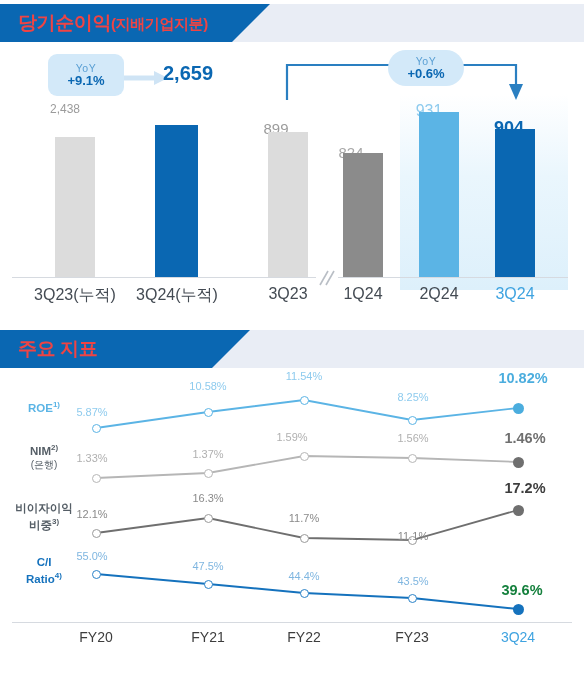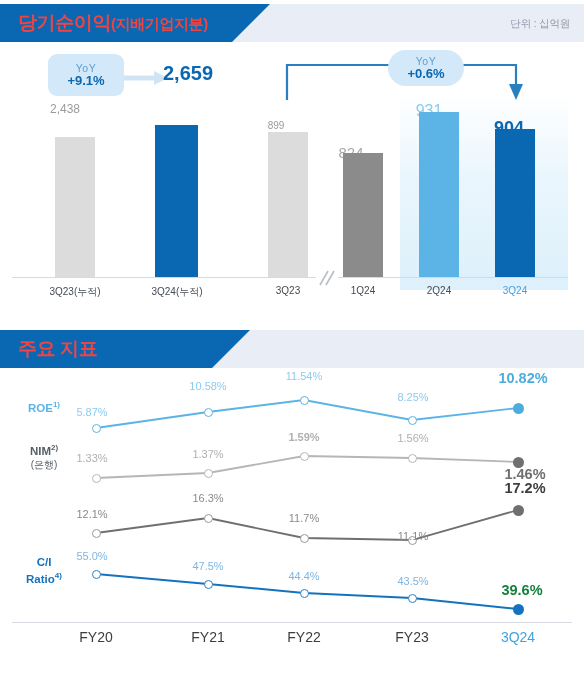--- a/index.html
+++ b/index.html
@@ -38,21 +38,21 @@
   .axis{position:absolute;height:1px;background:#d6dae0;}
 
   .bar{position:absolute;bottom:0;}
   .blabel{position:absolute;text-align:center;white-space:nowrap;}
 
   .hl-band{
     position:absolute;
     background:linear-gradient(to bottom,#ffffff 0%,#eaf6fd 42%,#ddf0fb 100%);
   }
 
-  .xlab{position:absolute;text-align:center;font-size:10px;color:#444b53;white-space:nowrap;}
+  .xlab{position:absolute;text-align:center;font-size:16px;color:#444b53;white-space:nowrap;}
   .xlab.accent{color:#3fa3e0;}
 
   
   .yoy{
     position:absolute;background:#d3e9f9;color:#2a7fc1;text-align:center;
     display:flex;flex-direction:column;align-items:center;justify-content:center;
   }
   .yoy .t{font-size:10.5px;color:#5a9fd4;letter-spacing:0.6px;line-height:12px;}
   .yoy .v{font-size:13px;font-weight:bold;color:#0a67b2;line-height:14px;}
 
@@ -83,21 +83,20 @@
 <body>
 
 <div class="slide">
 
   <div class="banner" id="panel1">
     <div class="strip"></div>
     <div class="blue"></div>
     <div class="title">
       <span>당기순이익</span><span class="sub">(지배기업지분)</span>
     </div>
-    <div class="unit">단위 : 십억원</div>
   </div>
 
   <div id="chart1">
 
     <div>
 
       <div class="yoy" style="left:48px;top:12px;width:76px;height:42px;border-radius:9px;">
         <span class="t">YoY</span>
         <span class="v">+9.1%</span>
       </div>
@@ -128,21 +127,21 @@
         <path d="M3,44 L3,9 L112,9" stroke="#2a7fc1" stroke-width="2.2" fill="none"></path>
         <path d="M150,9 L232,9 L232,30" stroke="#2a7fc1" stroke-width="2.2" fill="none"></path>
         <polygon points="225,28 239,28 232,44" fill="#2a7fc1"></polygon>
       </svg>
 
       <div class="yoy" style="left:388px;top:8px;width:76px;height:36px;border-radius:18px;">
         <span class="t">YoY</span>
         <span class="v">+0.6%</span>
       </div>
 
-      <div class="blabel" style="left:236px;top:78px;width:80px;font-size:10px;color:#9b9b9b;">899</div>
+      <div class="blabel" style="left:236px;top:78px;width:80px;font-size:15px;color:#9b9b9b;">899</div>
       <div class="blabel" style="left:311px;top:102px;width:80px;font-size:15px;color:#a8a8a8;">824</div>
       <div class="blabel" style="left:386px;top:60px;width:86px;font-size:16px;color:#8ecbee;">931</div>
       <div class="blabel" style="left:466px;top:76px;width:86px;font-size:18px;font-weight:bold;color:#0a67b2;">904</div>
 
       <div style="position:absolute;left:0;top:45px;width:584px;height:190px;">
         <div class="bar" style="left:268px;width:40px;height:145px;background:#dcdcdc;"></div>
         <div class="bar" style="left:343px;width:40px;height:124px;background:#8b8b8b;"></div>
         <div class="bar" style="left:419px;width:40px;height:165px;background:#5bb4e5;"></div>
         <div class="bar" style="left:495px;width:40px;height:148px;background:#0a67b2;"></div>
       </div>
@@ -172,20 +171,24 @@
 
     <div class="srow-label" style="left:4px;top:30px;width:80px;color:#5bb4e5;">
       <span>ROE</span><span class="sup">1)</span>
     </div>
 
     <div class="srow-label" style="left:4px;top:73px;width:80px;color:#555e66;">
       <div><span>NIM</span><span class="sup">2)</span></div>
       <div class="small">(은행)</div>
     </div>
 
+    <div class="srow-label" style="left:0px;top:134px;width:88px;color:#555e66;">
+      <div>비이자이익</div>
+      <div><span>비중</span><span class="sup">3)</span></div>
+    </div>
 
     <div class="srow-label" style="left:4px;top:188px;width:80px;color:#1572bd;">
       <div>C/I</div>
       <div><span>Ratio</span><span class="sup">4)</span></div>
     </div>
 
     <svg style="position:absolute;left:0;top:0;" width="584" height="250">
 
       <polyline points="96,60 208,44 304,32 412,52 518,40" fill="none" stroke="#5bb4e5" stroke-width="1.8"></polyline>
 
@@ -209,23 +212,23 @@
     <div class="vlab last" style="left:477px;top:2px;width:92px;color:#4badde;">10.82%</div>
 
     <div class="pt" style="left:91.5px;top:105.5px;border:1.8px solid #b6b6b6;"></div>
     <div class="pt" style="left:203.5px;top:100.5px;border:1.8px solid #b6b6b6;"></div>
     <div class="pt" style="left:299.5px;top:83.5px;border:1.8px solid #b6b6b6;"></div>
     <div class="pt" style="left:407.5px;top:85.5px;border:1.8px solid #b6b6b6;"></div>
     <div class="pt filled" style="left:513px;top:89px;width:11px;height:11px;background:#6f6f6f;"></div>
 
     <div class="vlab" style="left:56px;top:84px;width:72px;color:#b0b0b0;">1.33%</div>
     <div class="vlab" style="left:172px;top:80px;width:72px;color:#b0b0b0;">1.37%</div>
-    <div class="vlab" style="left:268px;top:63px;width:72px;color:#b0b0b0;font-weight:bold;">1.59%</div>
+    <div class="vlab" style="left:256px;top:63px;width:72px;color:#b0b0b0;">1.59%</div>
     <div class="vlab" style="left:377px;top:64px;width:72px;color:#b0b0b0;">1.56%</div>
-    <div class="vlab last" style="left:481px;top:62px;width:88px;color:#6f6f6f;margin-top:36px;">1.46%</div>
+    <div class="vlab last" style="left:481px;top:62px;width:88px;color:#6f6f6f;">1.46%</div>
 
     <div class="pt" style="left:91.5px;top:160.5px;border:1.8px solid #9a9a9a;"></div>
     <div class="pt" style="left:203.5px;top:145.5px;border:1.8px solid #9a9a9a;"></div>
     <div class="pt" style="left:299.5px;top:165.5px;border:1.8px solid #9a9a9a;"></div>
     <div class="pt" style="left:407.5px;top:167.5px;border:1.8px solid #9a9a9a;"></div>
     <div class="pt filled" style="left:513px;top:137px;width:11px;height:11px;background:#6f6f6f;"></div>
 
     <div class="vlab" style="left:56px;top:140px;width:72px;color:#8a8a8a;">12.1%</div>
     <div class="vlab" style="left:172px;top:124px;width:72px;color:#8a8a8a;">16.3%</div>
     <div class="vlab" style="left:268px;top:144px;width:72px;color:#8a8a8a;">11.7%</div>

